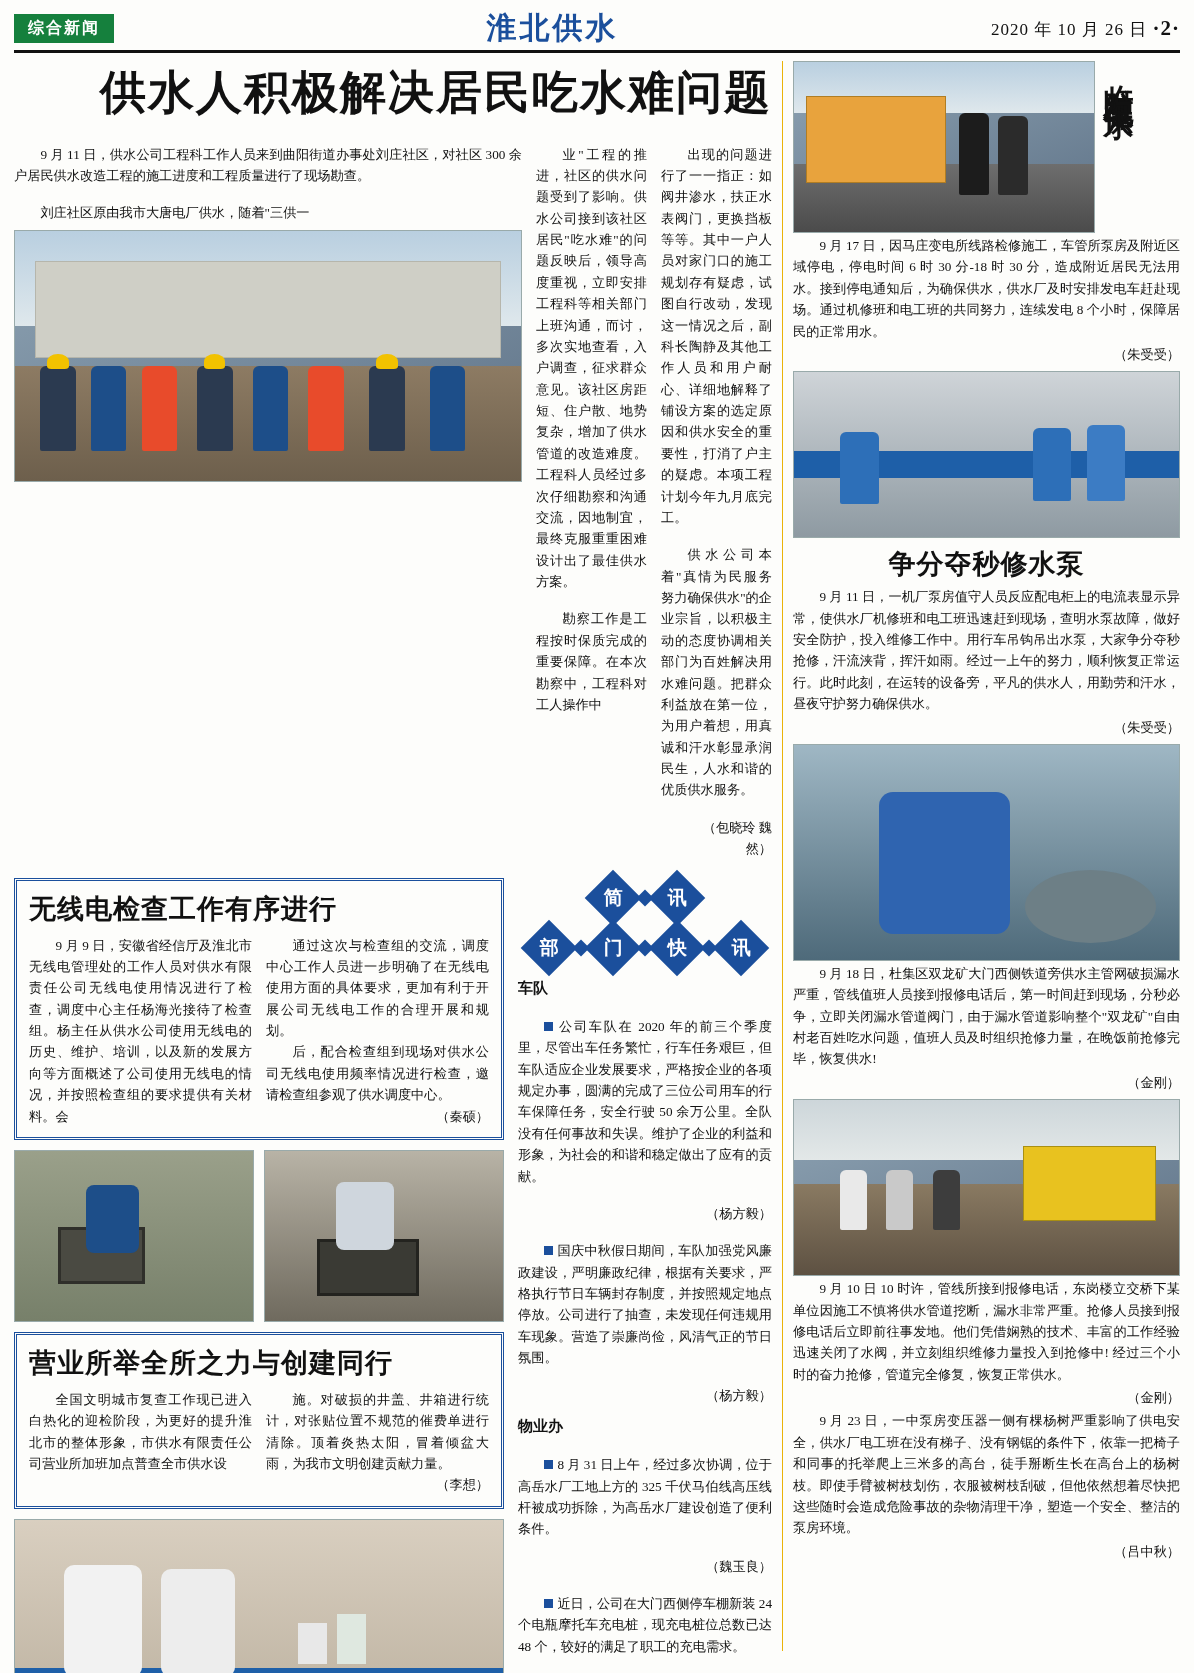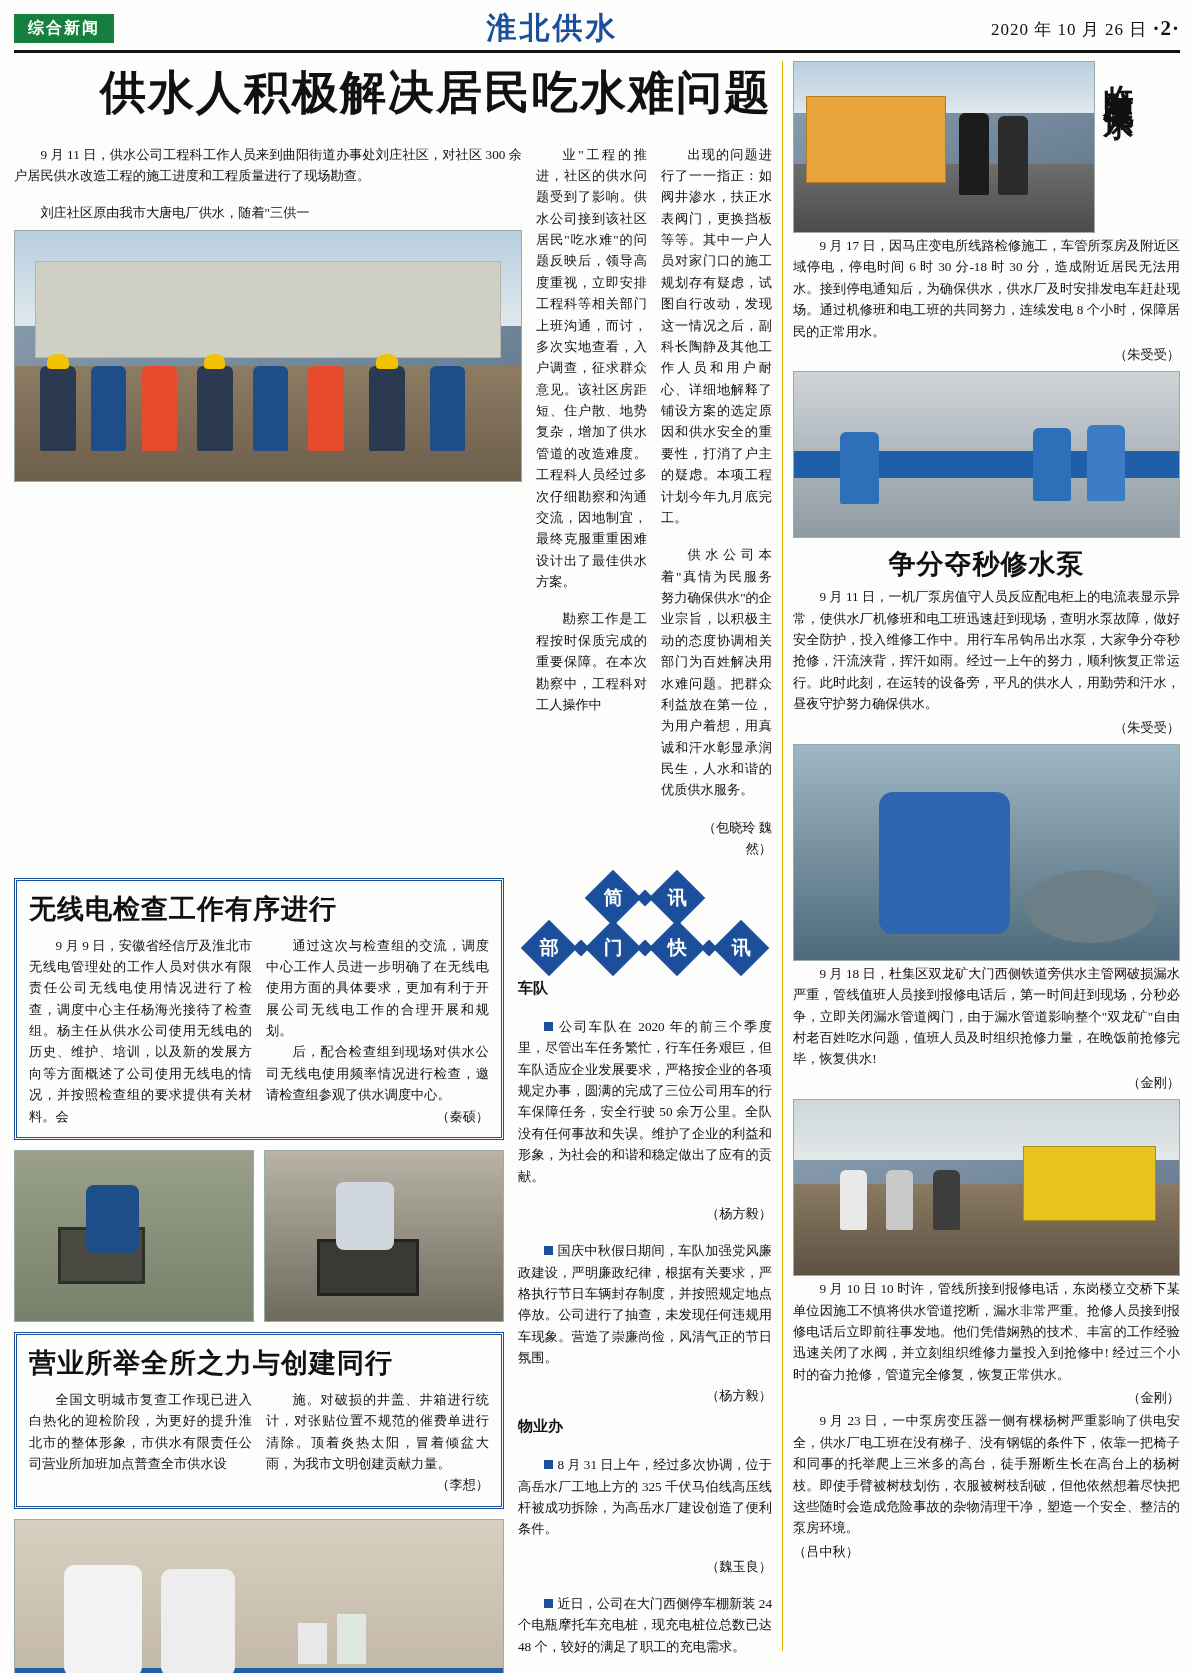--- a/index.html
+++ b/index.html
@@ -274,17 +274,17 @@
         <div class="ph-ground" style="height:52%;background:linear-gradient(#8a7a62,#5d5142);"></div>
         <div style="position:absolute;right:6%;top:26%;width:34%;height:42%;background:#e8c21f;border:1px solid #a98f12;"></div>
         <div class="ph-fig" style="left:12%;bottom:26%;height:34%;width:7%;background:#e9e9e9;"></div>
         <div class="ph-fig" style="left:24%;bottom:26%;height:34%;width:7%;background:#c9c9c9;"></div>
         <div class="ph-fig" style="left:36%;bottom:26%;height:34%;width:7%;background:#3d3d3d;"></div>
       </div>
       <p class="r-text">9 月 10 日 10 时许，管线所接到报修电话，东岗楼立交桥下某单位因施工不慎将供水管道挖断，漏水非常严重。抢修人员接到报修电话后立即前往事发地。他们凭借娴熟的技术、丰富的工作经验迅速关闭了水阀，并立刻组织维修力量投入到抢修中! 经过三个小时的奋力抢修，管道完全修复，恢复正常供水。</p>
       <p class="r-text sign" style="text-indent:0;text-align:right;">（金刚）</p>
 
       <p class="r-text">9 月 23 日，一中泵房变压器一侧有棵杨树严重影响了供电安全，供水厂电工班在没有梯子、没有钢锯的条件下，依靠一把椅子和同事的托举爬上三米多的高台，徒手掰断生长在高台上的杨树枝。即使手臂被树枝划伤，衣服被树枝刮破，但他依然想着尽快把这些随时会造成危险事故的杂物清理干净，塑造一个安全、整洁的泵房环境。</p>
-      <p class="r-text sign" style="text-indent:0;text-align:left;">（吕中秋）</p>
+      <p class="r-text sign" style="text-indent:0;text-align:right;">（吕中秋）</p>
 
     </div>
   </div>
 </div>
 
 </body></html>

